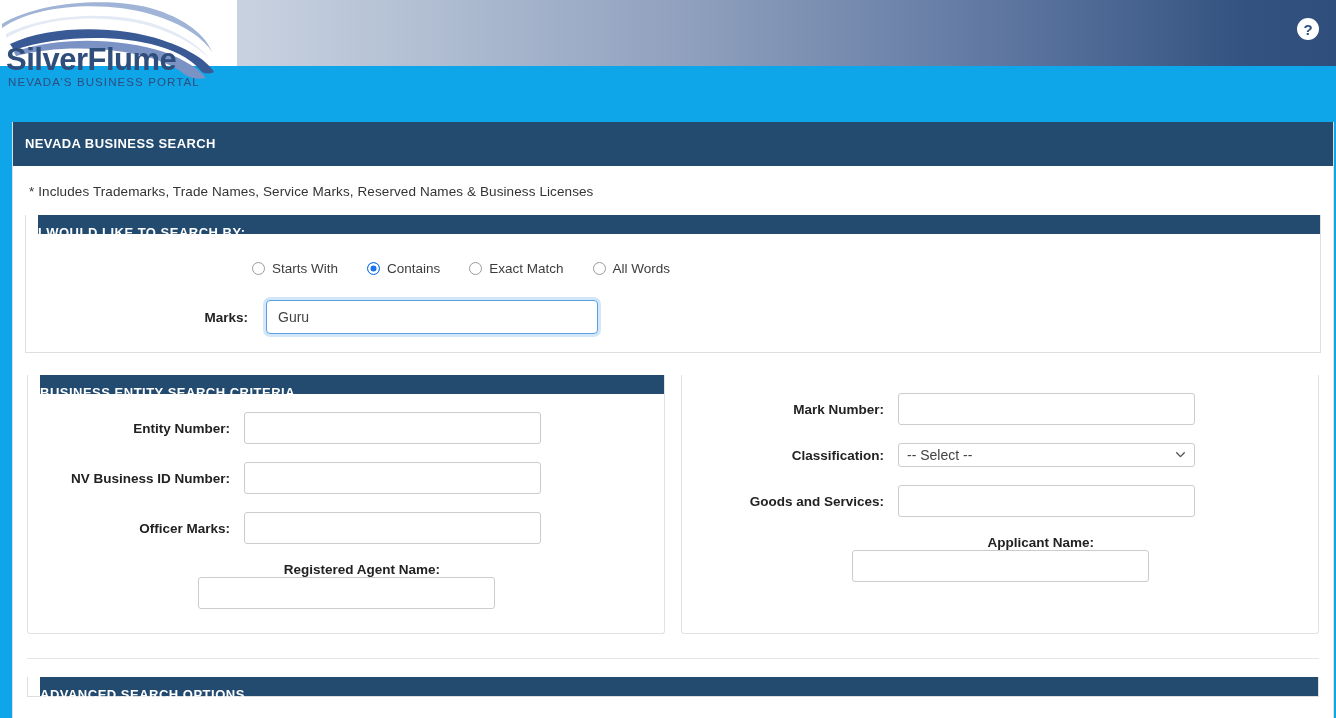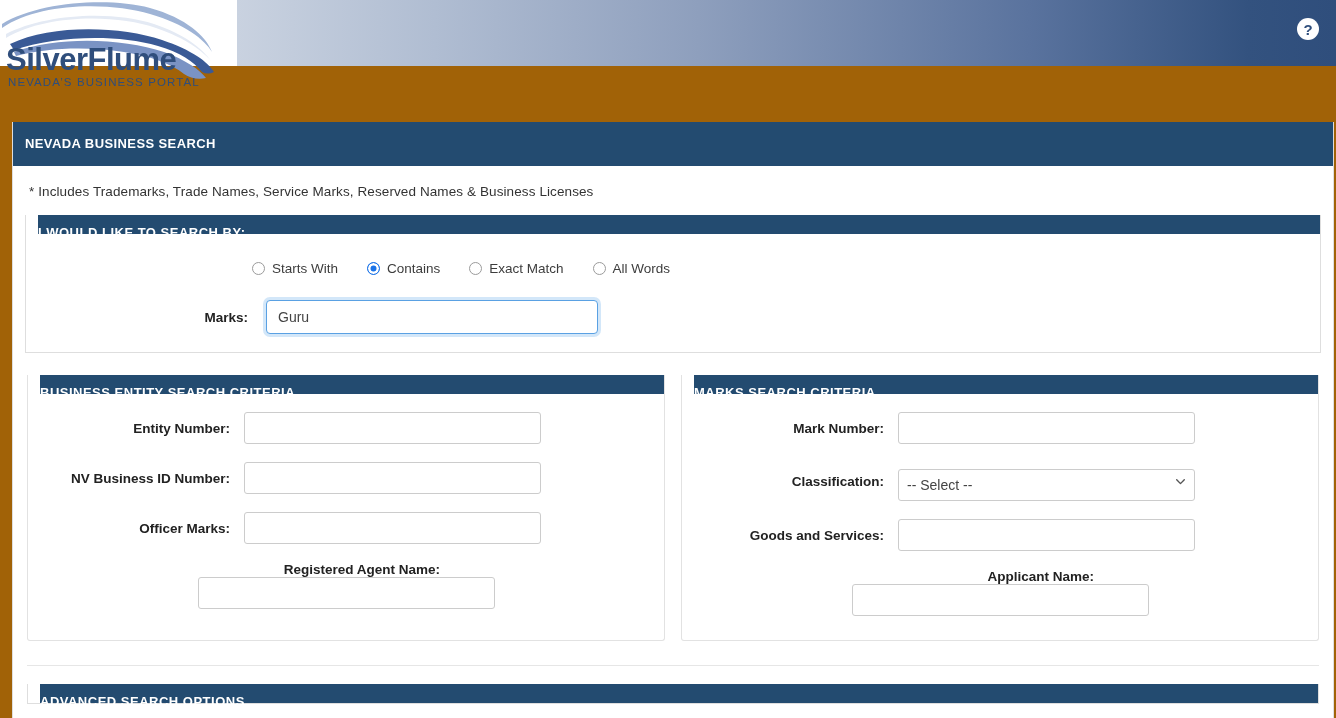--- a/index.html
+++ b/index.html
@@ -38,21 +38,21 @@
     width: 24px; height: 24px;
     z-index: 6;
     cursor: pointer;
   }
 
   
   .page-body {
     position: relative;
     width: 1336px;
     height: 652px;
-    background: #a16207;
+    background: #0ea5e9;
   }
 
   .outer-panel {
     position: absolute;
     left: 12px; top: 56px;
     width: 1322px;
     min-height: 600px;
     border: 1px solid #dedede;
     border-top: none;
     background: #ffffff;
@@ -203,32 +203,31 @@
     border-radius: 3px;
     padding: 0 10px;
     font-size: 14px;
     color: #444444;
     font-family: "Liberation Sans", sans-serif;
     background: #ffffff;
     outline: none;
   }
   .field-select {
     width: 297px;
-    height: 32px;
+    height: 24px;
     border: 1px solid #cccccc;
     border-radius: 3px;
     padding: 0 26px 0 8px;
     font-size: 14px;
     color: #444444;
     font-family: "Liberation Sans", sans-serif;
     background-color: #ffffff;
     outline: none;
     -webkit-appearance: none;
     appearance: none;
-    margin-top: 7px;
   }
   .select-wrap { position: relative; display: inline-block; }
   .select-arrow {
     position: absolute;
     right: 10px; top: 50%;
     margin-top: -3px;
     width: 9px; height: 6px;
     pointer-events: none;
   }
 
@@ -343,21 +342,20 @@
 
             <div class="field-row">
               <div class="field-label">Registered Agent Name:</div>
               <input class="field-input" type="text" value="" style="">
             </div>
 
           </div>
         </div>
 
         <div class="criteria-col">
-          <div class="block-header">MARKS SEARCH CRITERIA</div>
           <div class="criteria-body">
 
             <div class="field-row">
               <div class="field-label">Mark Number:</div>
               <input class="field-input" type="text" value="" style="">
             </div>
 
             <div class="field-row">
               <div class="field-label">Classification:</div>
               <span class="select-wrap">

